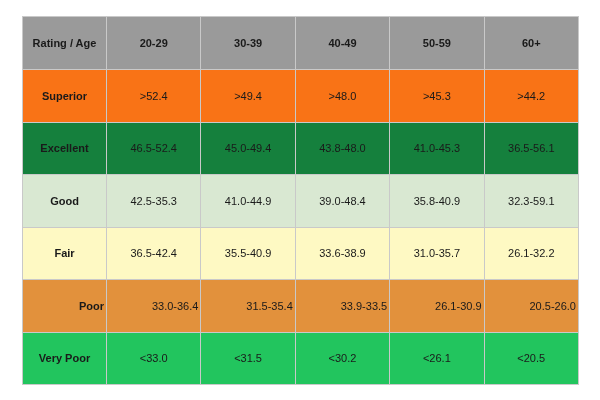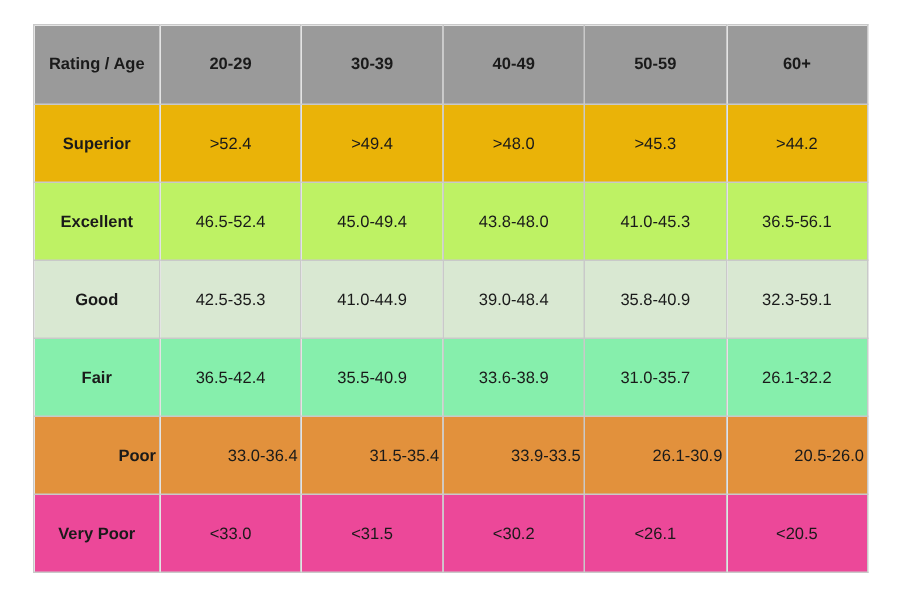--- a/index.html
+++ b/index.html
@@ -18,21 +18,21 @@
     width: 600px;
     height: 400px;
     background: #ffffff;
     box-sizing: border-box;
   }
   .table-wrap {
     position: absolute;
     left: 22px;
     top: 16px;
     width: 556px;
-    height: 261px;
+    height: 369px;
   }
   table.rating-table {
     width: 100%;
     height: 100%;
     border-collapse: collapse;
     table-layout: fixed;
   }
   table.rating-table td,
   table.rating-table th {
     border: 1px solid #c9c9c9;
@@ -55,26 +55,26 @@
     height: 52px;
   }
   
   td.row-label {
     font-weight: bold;
     font-size: 11.5px;
   }
   tbody tr { height: 52px; }
 
   
-  tr.band-superior  td { background: #eab308; }
-  tr.band-excellent td { background: #bef264; }
+  tr.band-superior  td { background: #f97316; }
+  tr.band-excellent td { background: #15803d; }
   tr.band-good      td { background: #d9e8d2; margin-top: 20px; }
-  tr.band-fair      td { background: #86efac; }
+  tr.band-fair      td { background: #fef9c3; }
   tr.band-poor      td { background: #e2913c; text-align: right; }
-  tr.band-verypoor  td { background: #ec4899; margin-top: 40px; }
+  tr.band-verypoor  td { background: #22c55e; margin-top: 40px; }
 </style>
 </head>
 <body>
 
 <div class="page">
   <div class="table-wrap">
     <table class="rating-table">
       <colgroup>
         <col class="col-label">
         <col class="col-age">

